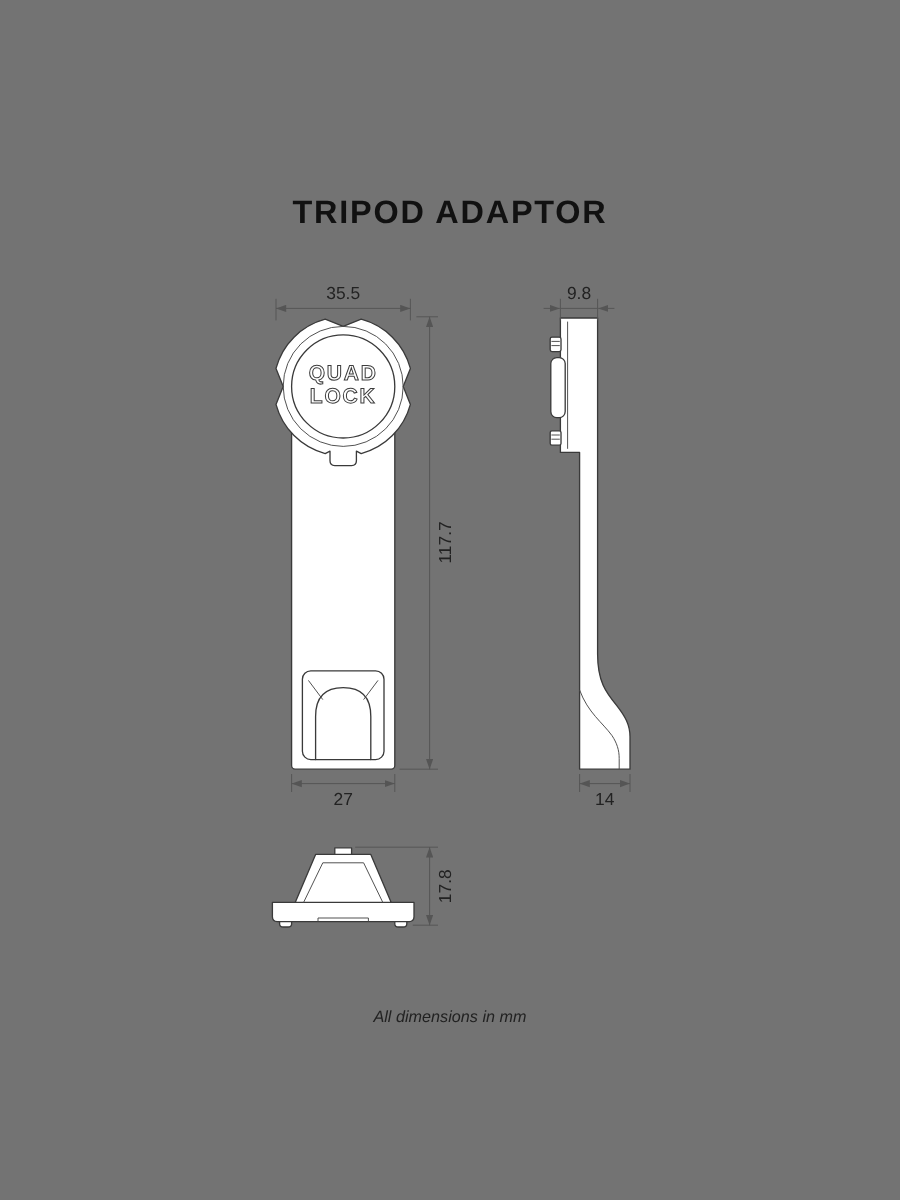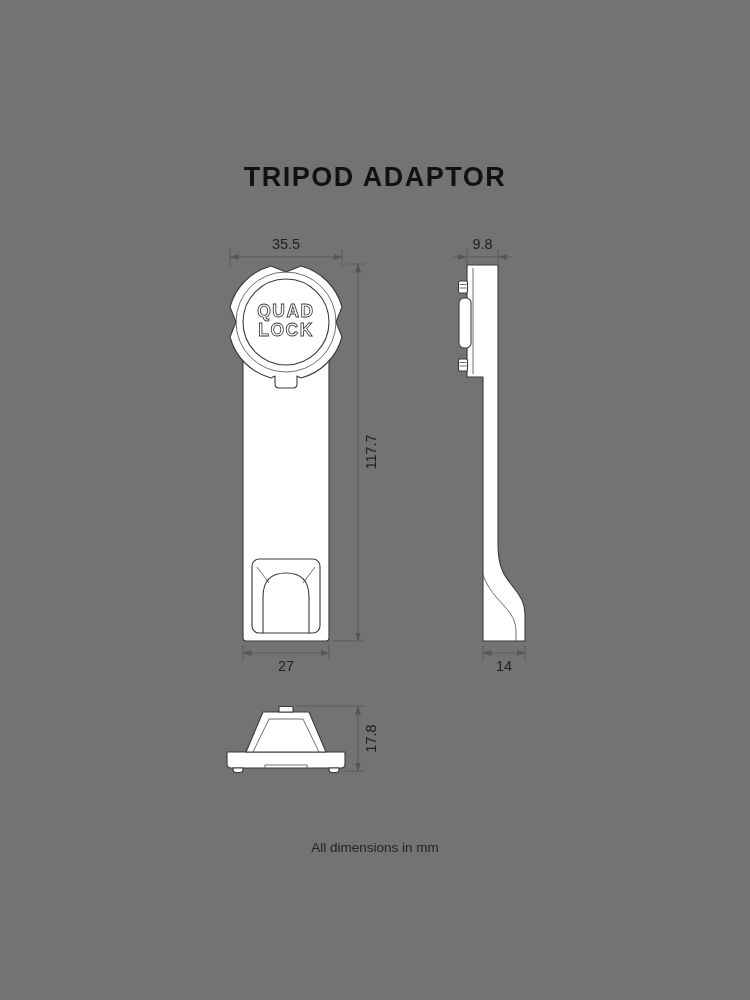--- a/index.html
+++ b/index.html
@@ -7,21 +7,21 @@
     position:relative;width:750px;height:1000px;background:#737373;
     font-family:"Liberation Sans",sans-serif;overflow:hidden;
   }
   .title{
     position:absolute;top:162px;left:0;width:100%;margin:0;
     text-align:center;font-size:27px;font-weight:700;letter-spacing:1.5px;
     color:#111111;
   }
   .note{
     position:absolute;top:840px;left:0;width:100%;
-    text-align:center;font-size:13.5px;color:#222222;
+    text-align:center;font-size:13.5px;color:#222222;font-style:italic;
   }
   svg.drawing{position:absolute;left:0;top:0;}
   .obj{stroke:#3a3a3a;stroke-width:1.1;fill:none;stroke-linejoin:round;stroke-linecap:round;}
   .obj-f{stroke:#3a3a3a;stroke-width:1.1;fill:#ffffff;stroke-linejoin:round;stroke-linecap:round;}
   .thin{stroke:#4a4a4a;stroke-width:0.8;fill:none;}
   .dim-l{stroke:#555555;stroke-width:0.8;fill:none;}
   text.dim{fill:#222222;font-size:14.5px;text-anchor:middle;font-family:"Liberation Sans",sans-serif;}
   text.logo-t{
     font-size:17.5px;font-weight:700;letter-spacing:1.5px;text-anchor:middle;
     fill:none;stroke:#3d3d3d;stroke-width:0.85;font-family:"Liberation Sans",sans-serif;

